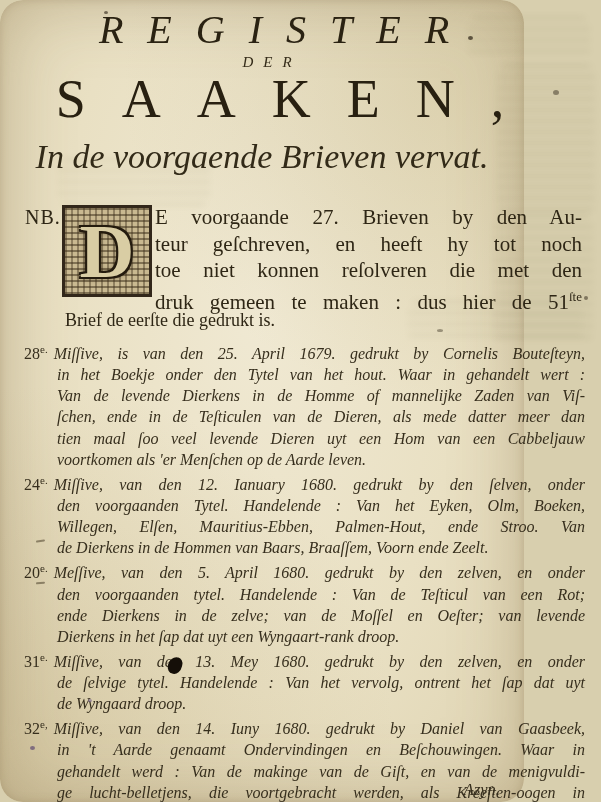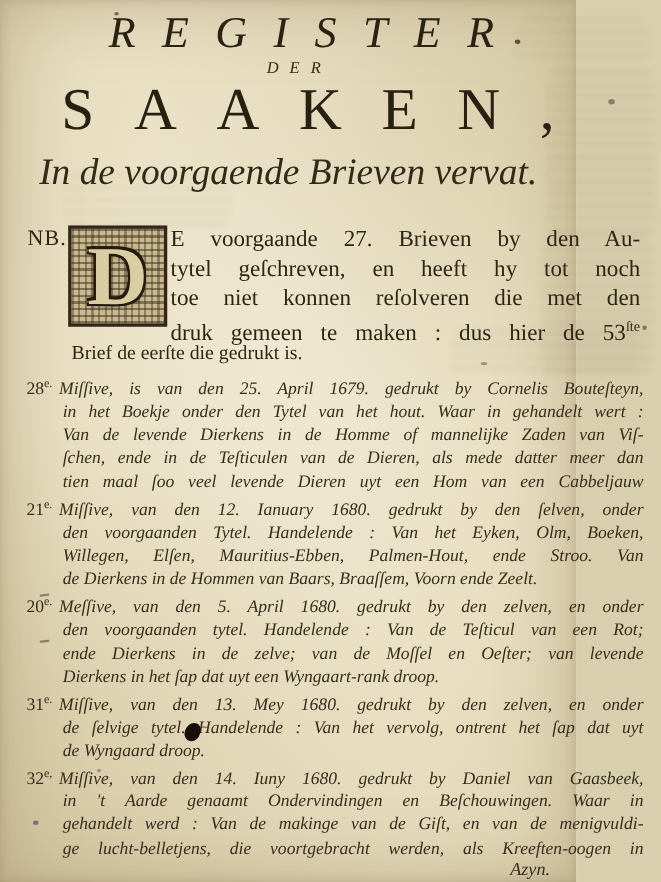--- a/index.html
+++ b/index.html
@@ -6,20 +6,21 @@
   body{width:601px;height:802px;overflow:hidden;background:#d8cfae;}
   .page{
     position:relative;width:524px;height:802px;box-sizing:border-box;
     font-family:"Liberation Serif","DejaVu Serif",serif;
     color:#2e2615;
     background:
       radial-gradient(circle at 85% 10%, rgba(196,182,138,0.35), rgba(0,0,0,0) 38%),
       radial-gradient(circle at 8% 92%, rgba(186,168,122,0.30), rgba(0,0,0,0) 40%),
       radial-gradient(ellipse at 50% 38%, #f0e9d3 0%, #e9e0c3 55%, #ded3b1 100%);
     box-shadow: inset 0 0 70px rgba(125,104,62,0.35), inset 0 0 10px rgba(125,104,62,0.25);
+    border-radius: 23px;
   }
   
   .ghost{
     position:absolute;border-radius:10px;pointer-events:none;
     background:repeating-linear-gradient(180deg, rgba(105,100,62,0.55) 0 4px, rgba(0,0,0,0) 4px 11px);
     opacity:0.16;filter:blur(3px);
   }
   .g1{left:468px;top:16px;width:122px;height:44px;}
   .g2{left:497px;top:64px;width:98px;height:150px;opacity:0.20;}
   .g3{left:58px;top:158px;width:152px;height:48px;}
@@ -87,38 +88,39 @@
   <div class="hline title">REGISTER</div>
   <div class="hline der">DER</div>
   <div class="hline saaken">SAAKEN,</div>
   <div class="hline tagline">In de voorgaende Brieven vervat.</div>
 
   <div class="nb-label">NB.</div>
   <div class="dropcap">D</div>
 
   <div class="nb-lines">
     <div class="nbl j">E voorgaande 27. Brieven by den Au-</div>
-    <div class="nbl j">tytel geſchreven, en heeft hy tot noch</div>
+    <div class="nbl j">teur geſchreven, en heeft hy tot noch</div>
     <div class="nbl j">toe niet konnen reſolveren die met den</div>
-    <div class="nbl j"><span>druk gemeen te maken : dus hier de 53</span><span class="sup">ſte</span></div>
+    <div class="nbl j"><span>druk gemeen te maken : dus hier de 51</span><span class="sup">ſte</span></div>
   </div>
   <div class="nb-last">Brief de eerſte die gedrukt is.</div>
 
   <div class="entries">
 
     <div class="entry">
       <div class="el j first"><span class="num">28</span><span class="sup">e.</span><span>Miſſive, is van den 25. April 1679. gedrukt by Cornelis Bouteſteyn,</span></div>
       <div class="el j">in het Boekje onder den Tytel van het hout. Waar in gehandelt wert :</div>
       <div class="el j">Van de levende Dierkens in de Homme of mannelijke Zaden van Viſ-</div>
       <div class="el j">ſchen, ende in de Teſticulen van de Dieren, als mede datter meer dan</div>
       <div class="el j">tien maal ſoo veel levende Dieren uyt een Hom van een Cabbeljauw</div>
+      <div class="el">voortkomen als 'er Menſchen op de Aarde leven.</div>
     </div>
 
     <div class="entry">
-      <div class="el j first"><span class="num">21</span><span class="sup">e.</span><span>Miſſive, van den 12. Ianuary 1680. gedrukt by den ſelven, onder</span></div>
+      <div class="el j first"><span class="num">24</span><span class="sup">e.</span><span>Miſſive, van den 12. Ianuary 1680. gedrukt by den ſelven, onder</span></div>
       <div class="el j">den voorgaanden Tytel. Handelende : Van het Eyken, Olm, Boeken,</div>
       <div class="el j">Willegen, Elſen, Mauritius-Ebben, Palmen-Hout, ende Stroo. Van</div>
       <div class="el">de Dierkens in de Hommen van Baars, Braaſſem, Voorn ende Zeelt.</div>
     </div>
 
     <div class="entry">
       <div class="el j first"><span class="num">20</span><span class="sup">e.</span><span>Meſſive, van den 5. April 1680. gedrukt by den zelven, en onder</span></div>
       <div class="el j">den voorgaanden tytel. Handelende : Van de Teſticul van een Rot;</div>
       <div class="el j">ende Dierkens in de zelve; van de Moſſel en Oeſter; van levende</div>
       <div class="el">Dierkens in het ſap dat uyt een Wyngaart-rank droop.</div>

